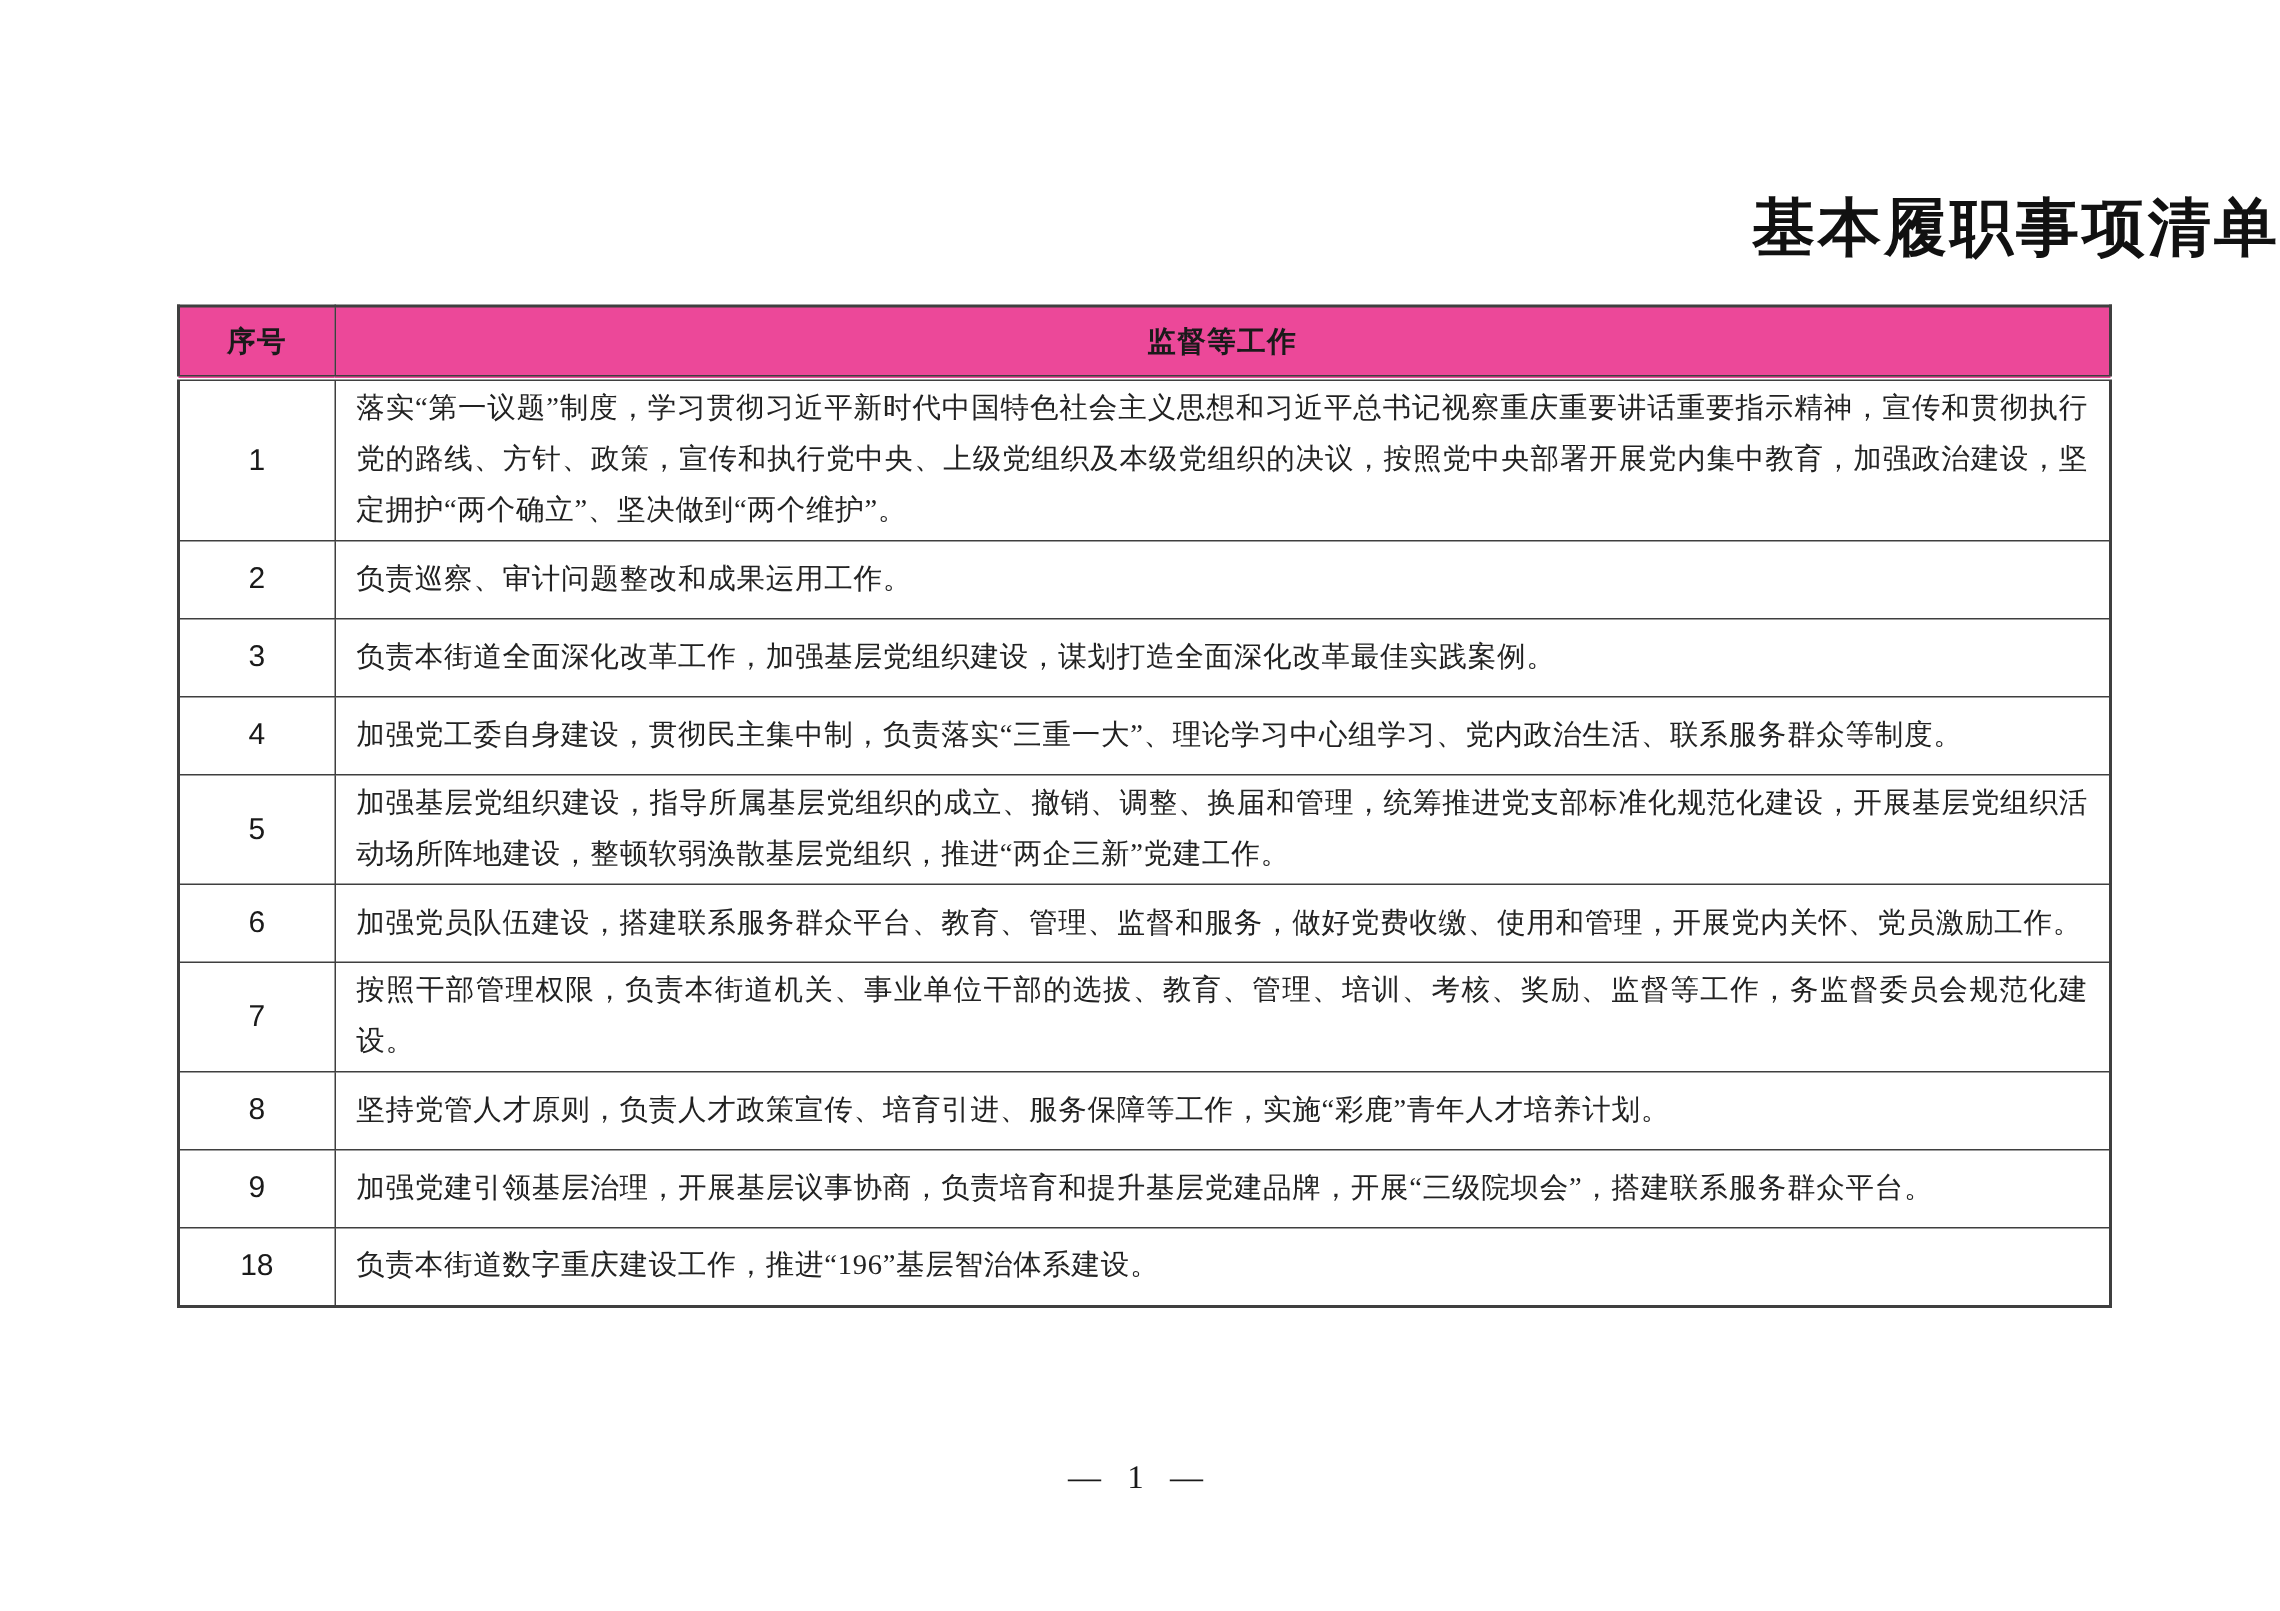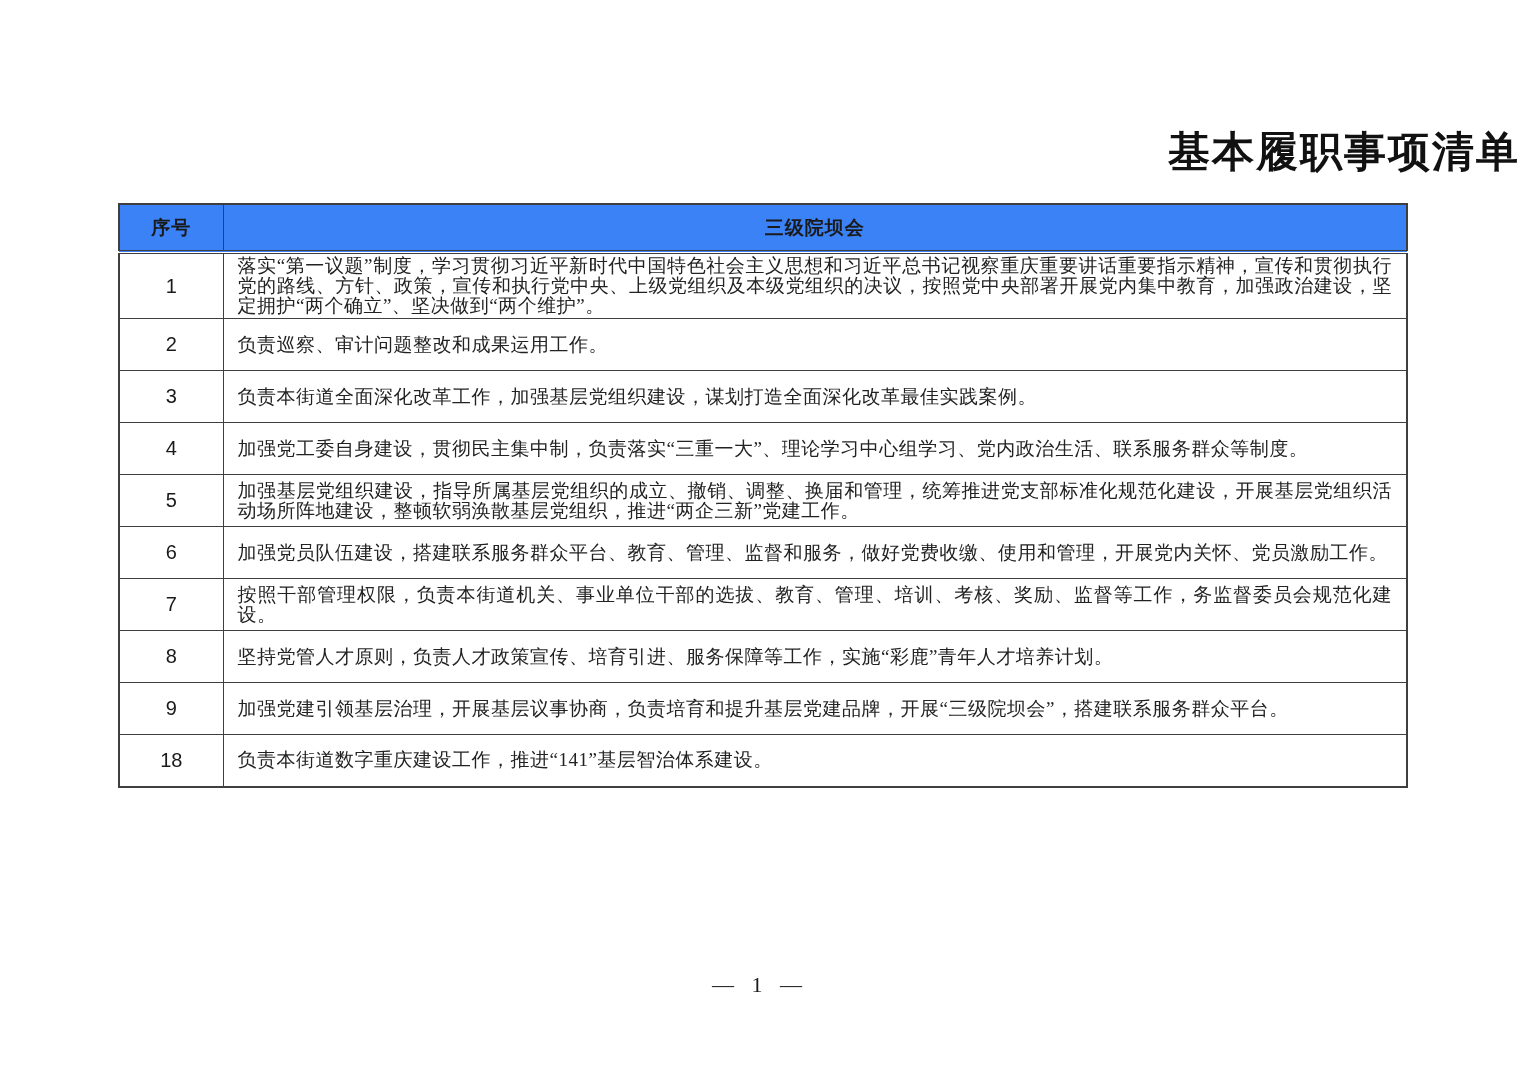--- a/index.html
+++ b/index.html
@@ -46,21 +46,21 @@
   tr.header-row th {
     height: 48px;
     font-family: "Liberation Sans", sans-serif;
     font-weight: bold;
     font-size: 19px;
     text-align: center;
     vertical-align: middle;
     letter-spacing: 1px;
     color: #1a1a1a;
     border-bottom: 4px double #3f3f3f;
-    background: #3b82f6;
+    background: #ec4899;
   }
   tr.section-row td.section-cell {
     height: 52px;
     font-family: "Liberation Sans", sans-serif;
     font-weight: bold;
     font-size: 20px;
     text-align: left;
     vertical-align: middle;
     padding: 2px 14px;
     letter-spacing: 1px;
@@ -70,21 +70,21 @@
   td.cell-no {
     text-align: center;
     vertical-align: middle;
     font-family: "Liberation Sans", sans-serif;
     font-size: 20px;
     color: #1a1a1a;
   }
   td.cell-text {
     font-family: "Liberation Serif", serif;
     font-size: 19px;
-    line-height: 20px;
+    line-height: 34px;
     padding: 2px 14px;
     text-align: justify;
     vertical-align: middle;
     letter-spacing: 0.5px;
     color: #222222;
   }
   .page-number {
     position: absolute;
     top: 972px;
     left: 0;
@@ -104,21 +104,21 @@
   <h1 class="doc-title">基本履职事项清单</h1>
 
   <table class="doc-table">
     <colgroup>
         <col class="col-no">
         <col class="col-name">
       </colgroup>
     <thead>
       <tr class="header-row">
         <th>序号</th>
-        <th>三级院坝会</th>
+        <th>监督等工作</th>
       </tr>
     </thead>
     <tbody>
 
       <tr class="item-row">
         <td class="cell-no">1</td>
         <td class="cell-text">落实“第一议题”制度，学习贯彻习近平新时代中国特色社会主义思想和习近平总书记视察重庆重要讲话重要指示精神，宣传和贯彻执行党的路线、方针、政策，宣传和执行党中央、上级党组织及本级党组织的决议，按照党中央部署开展党内集中教育，加强政治建设，坚定拥护“两个确立”、坚决做到“两个维护”。</td>
       </tr>
       <tr class="item-row">
         <td class="cell-no">2</td>
@@ -147,20 +147,20 @@
       <tr class="item-row">
         <td class="cell-no">8</td>
         <td class="cell-text">坚持党管人才原则，负责人才政策宣传、培育引进、服务保障等工作，实施“彩鹿”青年人才培养计划。</td>
       </tr>
       <tr class="item-row">
         <td class="cell-no">9</td>
         <td class="cell-text">加强党建引领基层治理，开展基层议事协商，负责培育和提升基层党建品牌，开展“三级院坝会”，搭建联系服务群众平台。</td>
       </tr>
       <tr class="item-row">
         <td class="cell-no">18</td>
-        <td class="cell-text">负责本街道数字重庆建设工作，推进“141”基层智治体系建设。</td>
+        <td class="cell-text">负责本街道数字重庆建设工作，推进“196”基层智治体系建设。</td>
       </tr>
     </tbody>
   </table>
 
   <div class="page-number">— 1 —</div>
 
 </div>
 
 </body></html>

